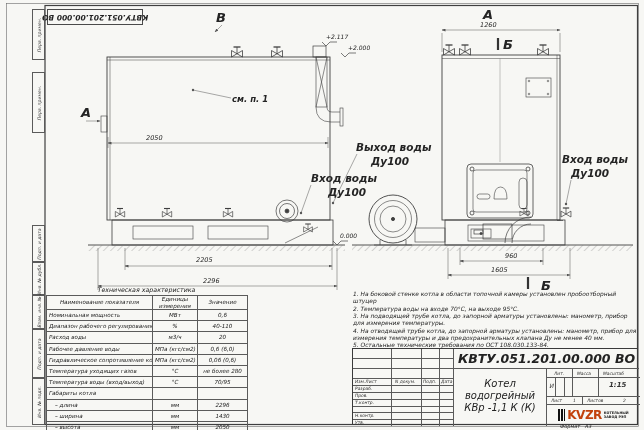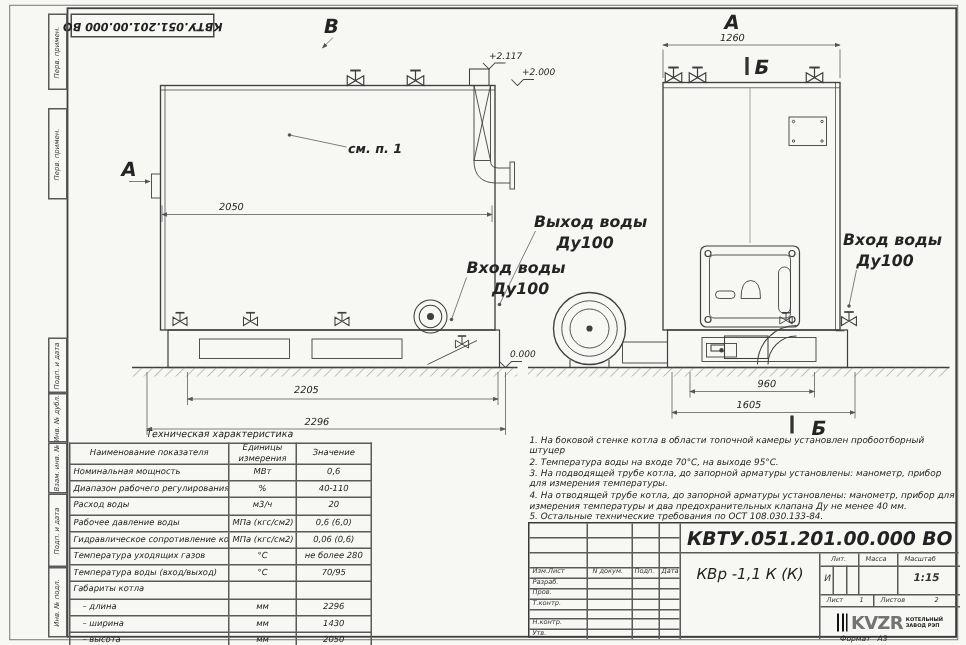--- a/index.html
+++ b/index.html
@@ -38,21 +38,21 @@
   #tb .vl{position:absolute;width:0.8px;background:#5a5a5a;}
   #tb .lbl{position:absolute;font:italic 4.4px "DejaVu Sans",sans-serif;white-space:nowrap;color:#333;}
   #tb-doc{position:absolute;left:100px;top:0;width:186px;height:20px;border-left:0.9px solid #5a5a5a;
     border-bottom:0.9px solid #5a5a5a;box-sizing:border-box;display:flex;align-items:center;justify-content:center;
     font:italic bold 12.5px "DejaVu Sans",sans-serif;white-space:nowrap;}
   #tb-name{position:absolute;left:100px;top:20px;width:93px;height:57px;border-left:0.9px solid #5a5a5a;
     box-sizing:border-box;text-align:center;font:italic 10px "DejaVu Sans",sans-serif;line-height:1.2;padding-top:9px;}
   #tb-right{position:absolute;left:193px;top:20px;width:93px;height:57px;border-left:0.9px solid #5a5a5a;box-sizing:border-box;}
   #logo{position:absolute;left:4px;top:37px;width:85px;height:18px;display:flex;align-items:center;justify-content:center;gap:2px;}
   #logo-glyph{width:7px;height:12px;background:repeating-linear-gradient(90deg,#111 0 1.6px,transparent 1.6px 3.1px);}
-  #logo-word{font:bold 12px "DejaVu Sans",sans-serif;letter-spacing:-0.5px;color:#737373;}
+  #logo-word{font:bold 12px "DejaVu Sans",sans-serif;letter-spacing:-0.5px;color:#c2410c;}
   #logo-sub{font:bold 3.4px "DejaVu Sans",sans-serif;line-height:1.2;color:#222;}
   #fmt{position:absolute;left:560px;top:423px;width:90px;font:italic 5px "DejaVu Sans",sans-serif;}
 </style>
 </head>
 <body>
 
 <div id="sheet">
 
   <svg width="644" height="430" viewBox="0 0 644 430" style="position:absolute;left:0;top:0">
     <defs>
@@ -377,20 +377,21 @@
     <div class="lbl" style="left:42px;top:30px">N докум.</div>
     <div class="lbl" style="left:70px;top:30px">Подп.</div>
     <div class="lbl" style="left:88px;top:30px">Дата</div>
     <div class="lbl" style="left:2px;top:37px">Разраб.</div>
     <div class="lbl" style="left:2px;top:44px">Пров.</div>
     <div class="lbl" style="left:2px;top:51px">Т.контр.</div>
     <div class="lbl" style="left:2px;top:64px">Н.контр.</div>
     <div class="lbl" style="left:2px;top:70.5px">Утв.</div>
 
     <div id="tb-name">
+      <div>Котел водогрейный</div>
       <div>КВр -1,1  К  (К)</div>
     </div>
 
     <div id="tb-right">
       <div class="hl" style="left:0;top:8px;width:93px"></div>
       <div class="hl" style="left:0;top:27px;width:93px"></div>
       <div class="hl" style="left:0;top:35px;width:93px"></div>
       <div class="vl" style="left:25px;top:0;height:27px"></div>
       <div class="vl" style="left:51px;top:0;height:27px"></div>
       <div class="vl" style="left:8.3px;top:8px;height:19px"></div>

